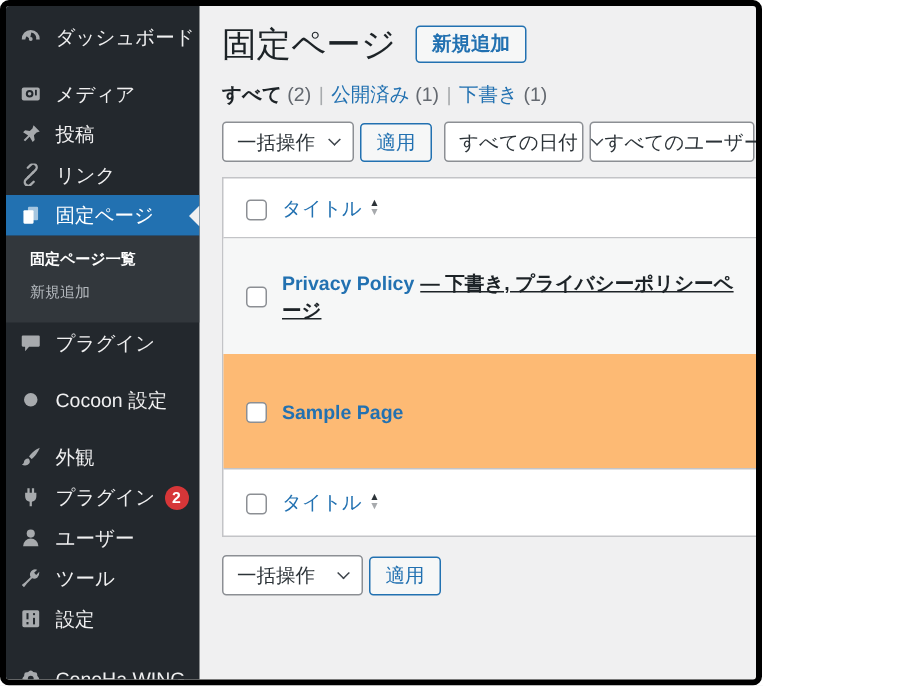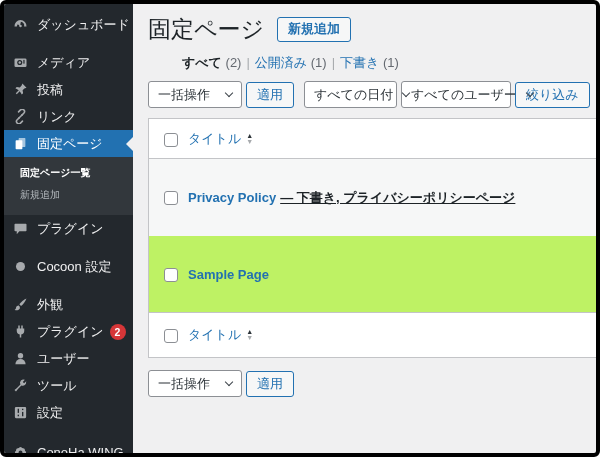--- a/index.html
+++ b/index.html
@@ -1,21 +1,21 @@
 <!DOCTYPE html>
 <html lang="ja"><head>
 <meta charset="utf-8">
 <style>
   * { box-sizing: border-box; margin: 0; padding: 0; }
   body {
     font-family: "Liberation Sans", "DejaVu Sans", sans-serif;
     background: #fff;
   }
   .frame {
-    width: 600px; height: 457px;
+    width: 508px; height: 457px;
     border: 4px solid #000;
     border-radius: 6px;
     display: flex;
     overflow: hidden;
     background: #f0f0f1;
   }
 
   
   .sidebar {
     width: 129px; flex-shrink: 0;
@@ -79,21 +79,21 @@
     background: #f6f7f7; color: #2271b1;
     font-size: 13px; font-weight: 400;
     padding: 0 10px; height: 26px;
     cursor: pointer; white-space: nowrap;
     font-family: inherit;
   }
   .page-title-action { height: 25px; font-weight: 600; }
 
   .subsubsub { margin-top: 11px; font-size: 13px; color: #646970; white-space: nowrap; }
   .subsubsub .filter { text-decoration: none; color: #2271b1; cursor: pointer; }
-  .subsubsub .filter.current { color: #1d2327; font-weight: bold; margin-left: 34px; }
+  .subsubsub .filter.current { color: #1d2327; font-weight: bold; }
   .subsubsub .count { color: #646970; font-weight: normal; }
   .subsubsub .bar { color: #a7aaad; margin: 0 5px; }
 
   .tablenav { margin-top: 9px; display: flex; align-items: center; gap: 4px; }
   .select-box {
     display: inline-flex; align-items: center; justify-content: space-between;
     border: 1px solid #8c8f94; border-radius: 3px;
     background: #fff; color: #2c3338;
     font-size: 13px; height: 27px; padding: 0 9px;
     cursor: pointer; white-space: nowrap;
@@ -125,21 +125,21 @@
     border: 1px solid #8c8f94; border-radius: 3px;
     background: #fff; margin: 1px 10px 0 7px;
     cursor: pointer;
   }
   .col-title { display: inline-flex; align-items: center; gap: 5px; color: #2271b1; cursor: pointer; text-decoration: none; }
   .sorters { display: inline-flex; flex-direction: column; line-height: 6px; font-size: 7px; margin-top: -1px; }
   .sorters .up { color: #2c3338; }
   .sorters .down { color: #a7aaad; }
   .trow { padding: 13px 8px; }
   .trow.r1 { background: #f6f7f7; min-height: 77px; }
-  .trow.r2 { background: #bef264; min-height: 76px; }
+  .trow.r2 { background: #fdba74; min-height: 76px; }
   .row-title { color: #2271b1; font-weight: bold; text-decoration: none; cursor: pointer; }
   .states { color: #1d2327; font-weight: bold; margin-left: 4px; text-decoration: underline; }
 </style>
 </head>
 <body>
 
 <div class="frame">
 
   <aside class="sidebar">
 

